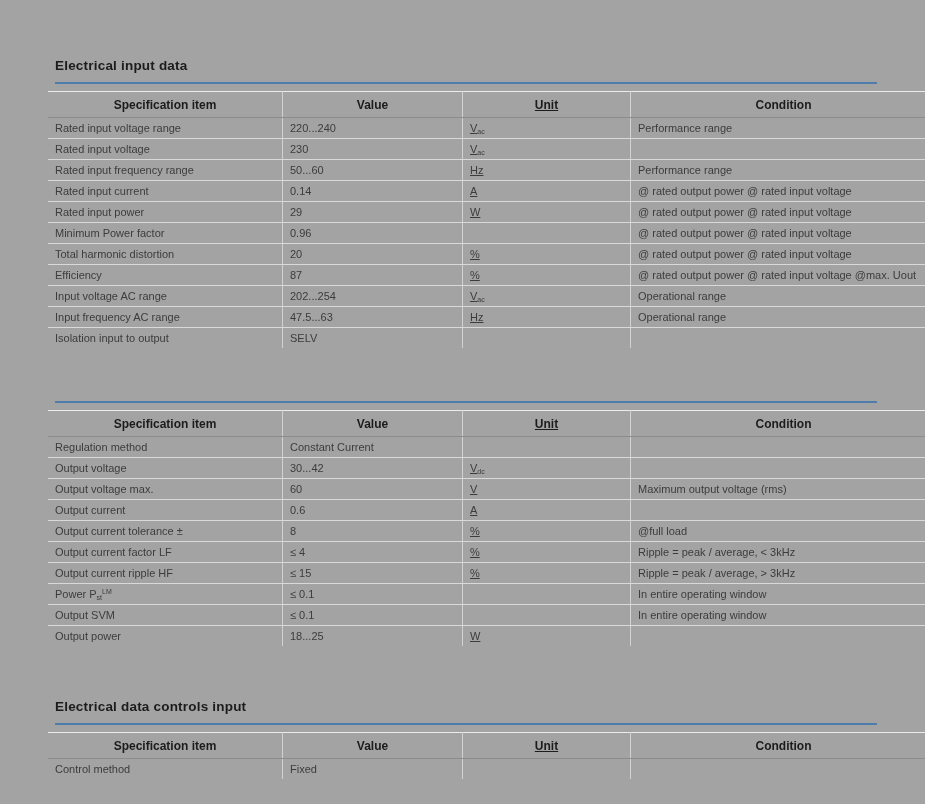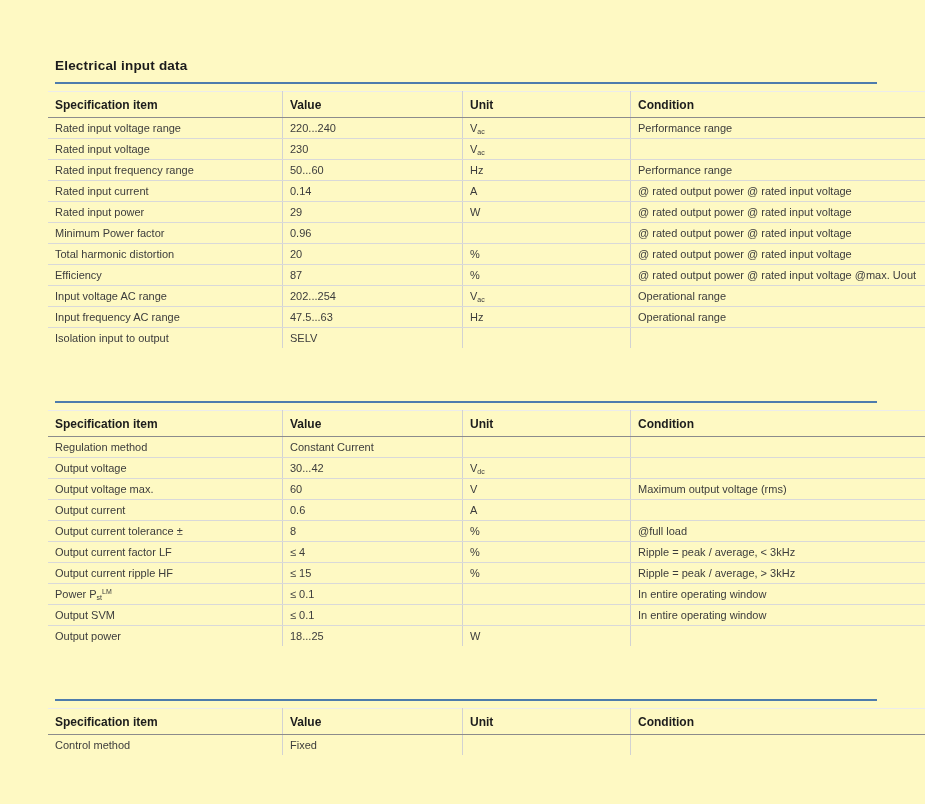--- a/index.html
+++ b/index.html
@@ -10,21 +10,21 @@
   body {
     width: 925px;
     height: 804px;
     font-family: "Liberation Sans", sans-serif;
     overflow: hidden;
   }
   .page {
     position: relative;
     width: 925px;
     height: 804px;
-    background: #fef9c3;
+    background: #a3a3a3;
   }
   .sections-root {
     padding: 58px 48px 0 48px;
   }
   .spec-section {
     margin-bottom: 53px;
   }
   .section-title {
     margin: 0 0 0 7px;
     font-size: 13.5px;
@@ -41,21 +41,21 @@
   table.spec-table {
     margin-top: 7px;
     border-collapse: collapse;
     table-layout: fixed;
     width: 829px;
     border-top: 1px solid #ececec;
   }
   .spec-table th {
     height: 25px;
     padding: 0 7px;
-    text-align: left;
+    text-align: center;
     vertical-align: middle;
     font-size: 12px;
     font-weight: 700;
     color: #1c1c1c;
     border-bottom: 1px solid #8c8c8c;
     white-space: nowrap;
     overflow: hidden;
   }
   .spec-table td {
     height: 20px;
@@ -74,21 +74,21 @@
   .spec-table th + th,
   .spec-table td + td {
     border-left: 1px solid #d2d2d2;
   }
   .spec-table th:last-child,
   .spec-table td:last-child {
     border-right: 1px solid #d2d2d2;
   }
   .col-item      { width: 220px; }
   .col-value     { width: 165px; }
-  .col-unit      { width: 153px; }
+  .col-unit      { width: 153px; text-decoration: underline; }
   .col-condition { width: 291px; }
   .spec-table sub {
     font-size: 7px;
     vertical-align: -2px;
     letter-spacing: 0;
   }
   .spec-table sup {
     font-size: 7px;
     vertical-align: 4px;
     letter-spacing: 0;
@@ -271,20 +271,21 @@
     <td class="col-item"><span>Output power</span><sub></sub><sup></sup></td>
     <td class="col-value"><span>18...25</span></td>
     <td class="col-unit"><span>W</span><sub></sub></td>
     <td class="col-condition"><span></span></td>
   </tr>
 </tbody>
     </table>
   </section>
 
   <section class="spec-section">
+    <h2 class="section-title">Electrical data controls input</h2>
     <div class="section-rule" style="background: rgb(78, 124, 172);"></div>
     <table class="spec-table">
       <thead>
         <tr>
           <th class="col-item">Specification item</th>
           <th class="col-value">Value</th>
           <th class="col-unit">Unit</th>
           <th class="col-condition">Condition</th>
         </tr>
       </thead>

